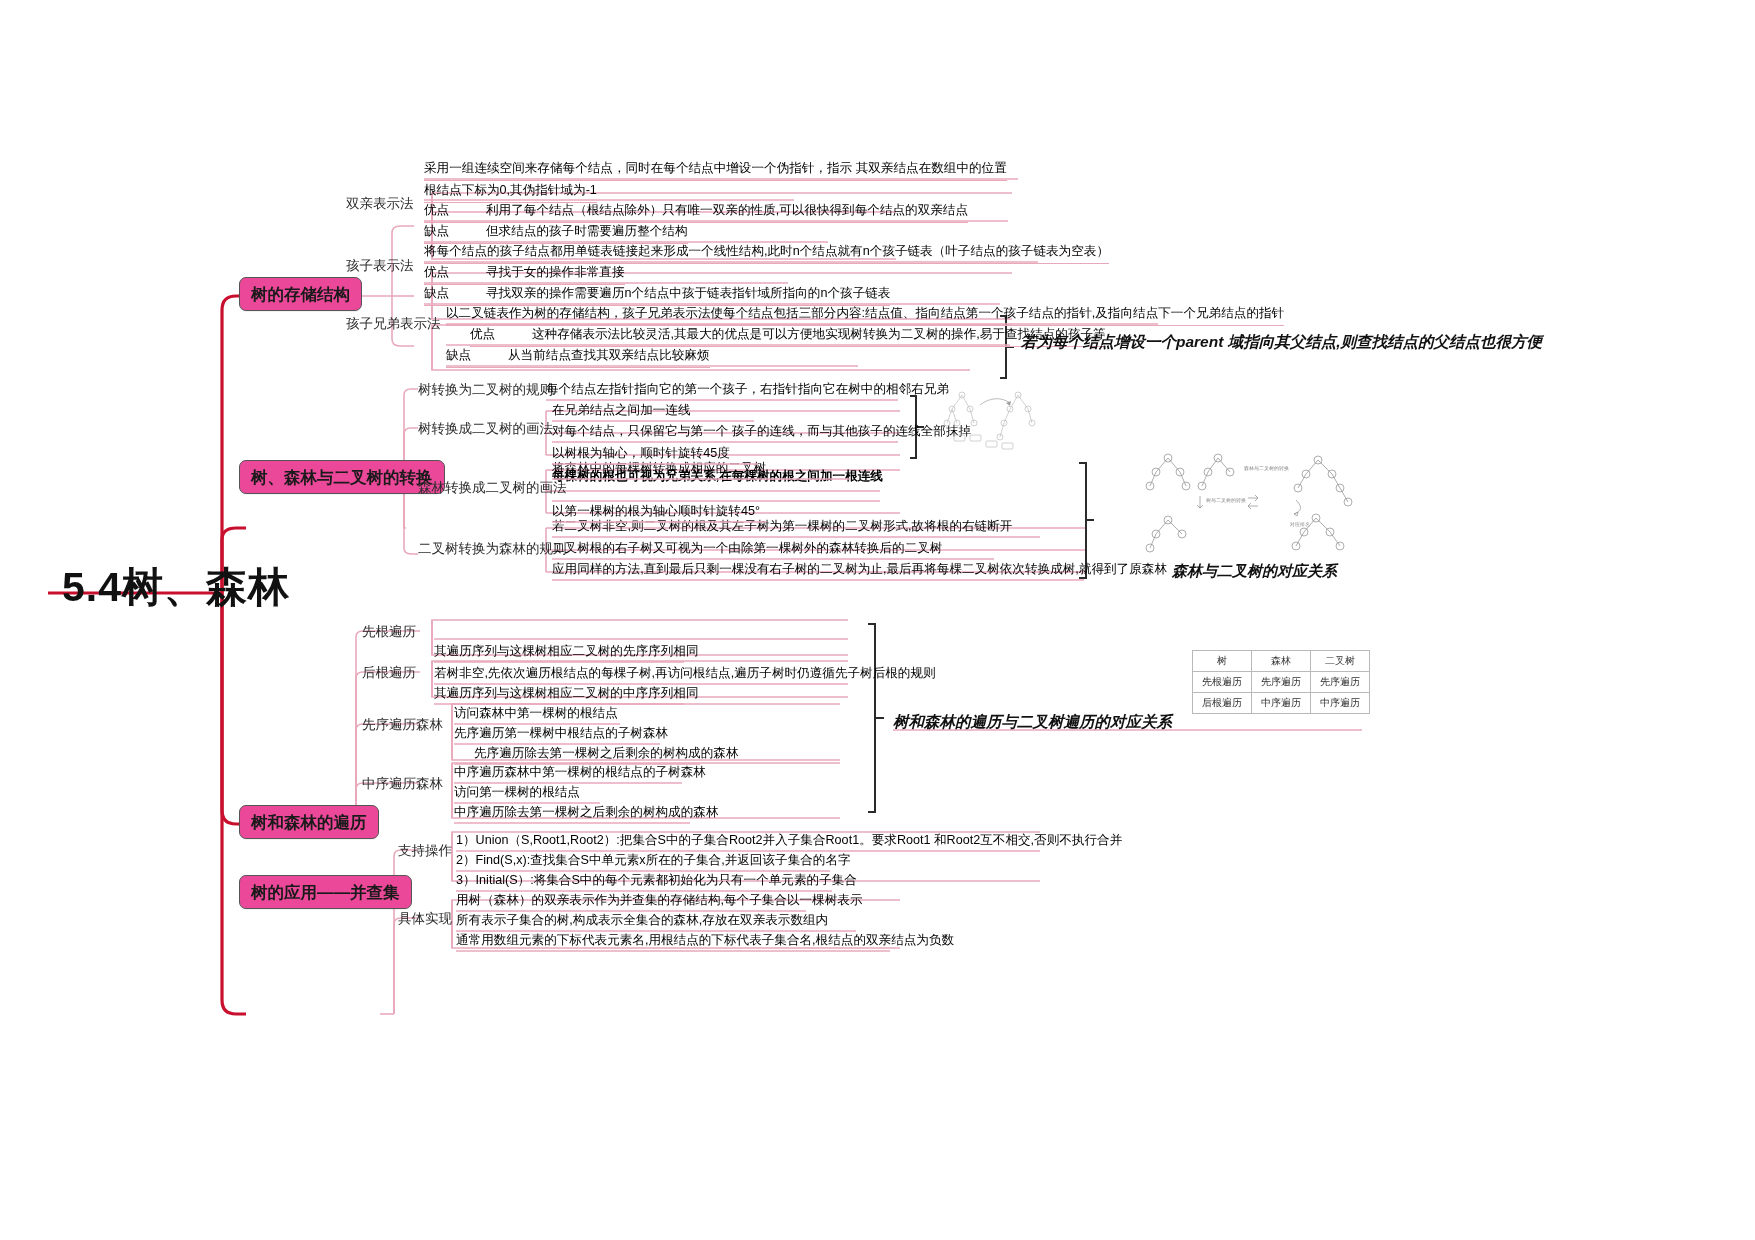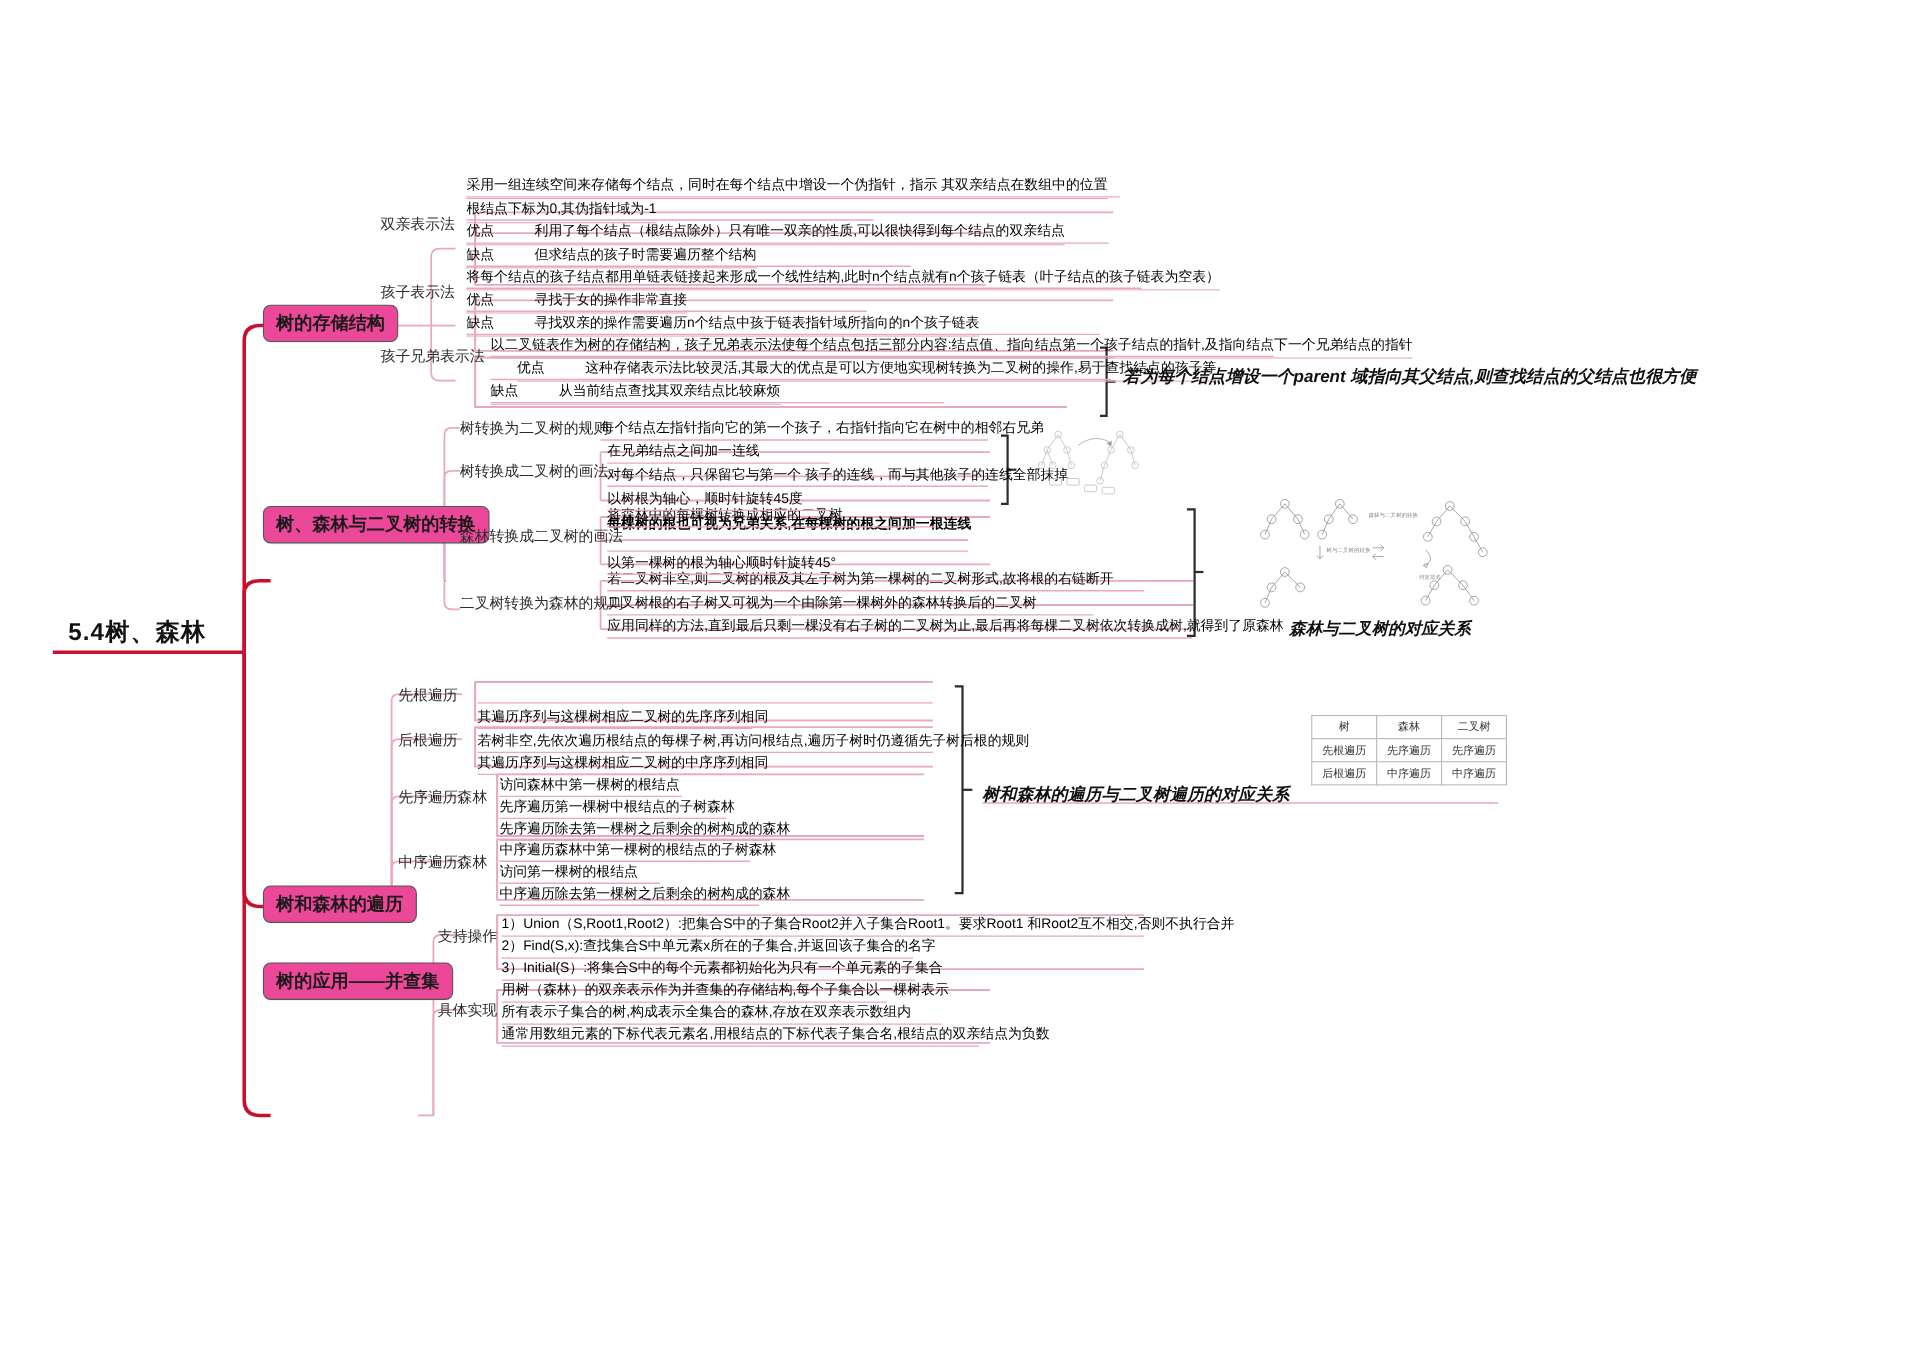--- a/index.html
+++ b/index.html
@@ -6,21 +6,21 @@
   body{
     width:1755px;height:1240px;position:relative;overflow:hidden;
     font-family:"Liberation Sans","DejaVu Sans",sans-serif;
     color:#222;
   }
   #canvas{position:absolute;left:0;top:0;width:1755px;height:1240px;}
   svg.lines{position:absolute;left:0;top:0;width:1755px;height:1240px;pointer-events:none;}
 
   
   .root-title{
-    position:absolute;font-size:22px;font-weight:bold;color:#111;
+    position:absolute;font-size:41px;font-weight:bold;color:#111;
     letter-spacing:1px;white-space:nowrap;
   }
 
   
   .l1{
     position:absolute;border:1.6px solid #555;border-radius:7px;background:#ec4899;
     font-size:16.5px;font-weight:bold;color:#1a1a1a;
     padding:7px 11px;white-space:nowrap;line-height:1.1;
     box-shadow:0 1px 0 rgba(0,0,0,.05);
   }
@@ -308,21 +308,21 @@
   <div class="l2" style="left:362px;top:665px;">后根遍历</div>
   <div class="l2" style="left:362px;top:717px;">先序遍历森林</div>
   <div class="l2" style="left:362px;top:776px;">中序遍历森林</div>
 
   <div class="leaf nb" style="left:434px;top:644px;">其遍历序列与这棵树相应二叉树的先序序列相同</div>
   <div class="leaf nb" style="left:434px;top:666px;">若树非空,先依次遍历根结点的每棵子树,再访问根结点,遍历子树时仍遵循先子树后根的规则</div>
   <div class="leaf nb" style="left:434px;top:686px;">其遍历序列与这棵树相应二叉树的中序序列相同</div>
 
   <div class="leaf nb" style="left:454px;top:706px;">访问森林中第一棵树的根结点</div>
   <div class="leaf nb" style="left:454px;top:726px;">先序遍历第一棵树中根结点的子树森林</div>
-  <div class="leaf nb" style="left:454px;top:746px;">先序遍历除去第一棵树之后剩余的树构成的森林</div>
+  <div class="leaf nb" style="left:454px;top:746px;padding-left:20px;">先序遍历除去第一棵树之后剩余的树构成的森林</div>
 
   <div class="leaf nb" style="left:454px;top:765px;">中序遍历森林中第一棵树的根结点的子树森林</div>
   <div class="leaf nb" style="left:454px;top:785px;">访问第一棵树的根结点</div>
   <div class="leaf nb" style="left:454px;top:805px;">中序遍历除去第一棵树之后剩余的树构成的森林</div>
 
   <div class="anno" style="left:893px;top:712px;">树和森林的遍历与二叉树遍历的对应关系</div>
 
   <table class="mini-table" style="left:1192px;top:650px;">
     <tbody>
         <tr>

